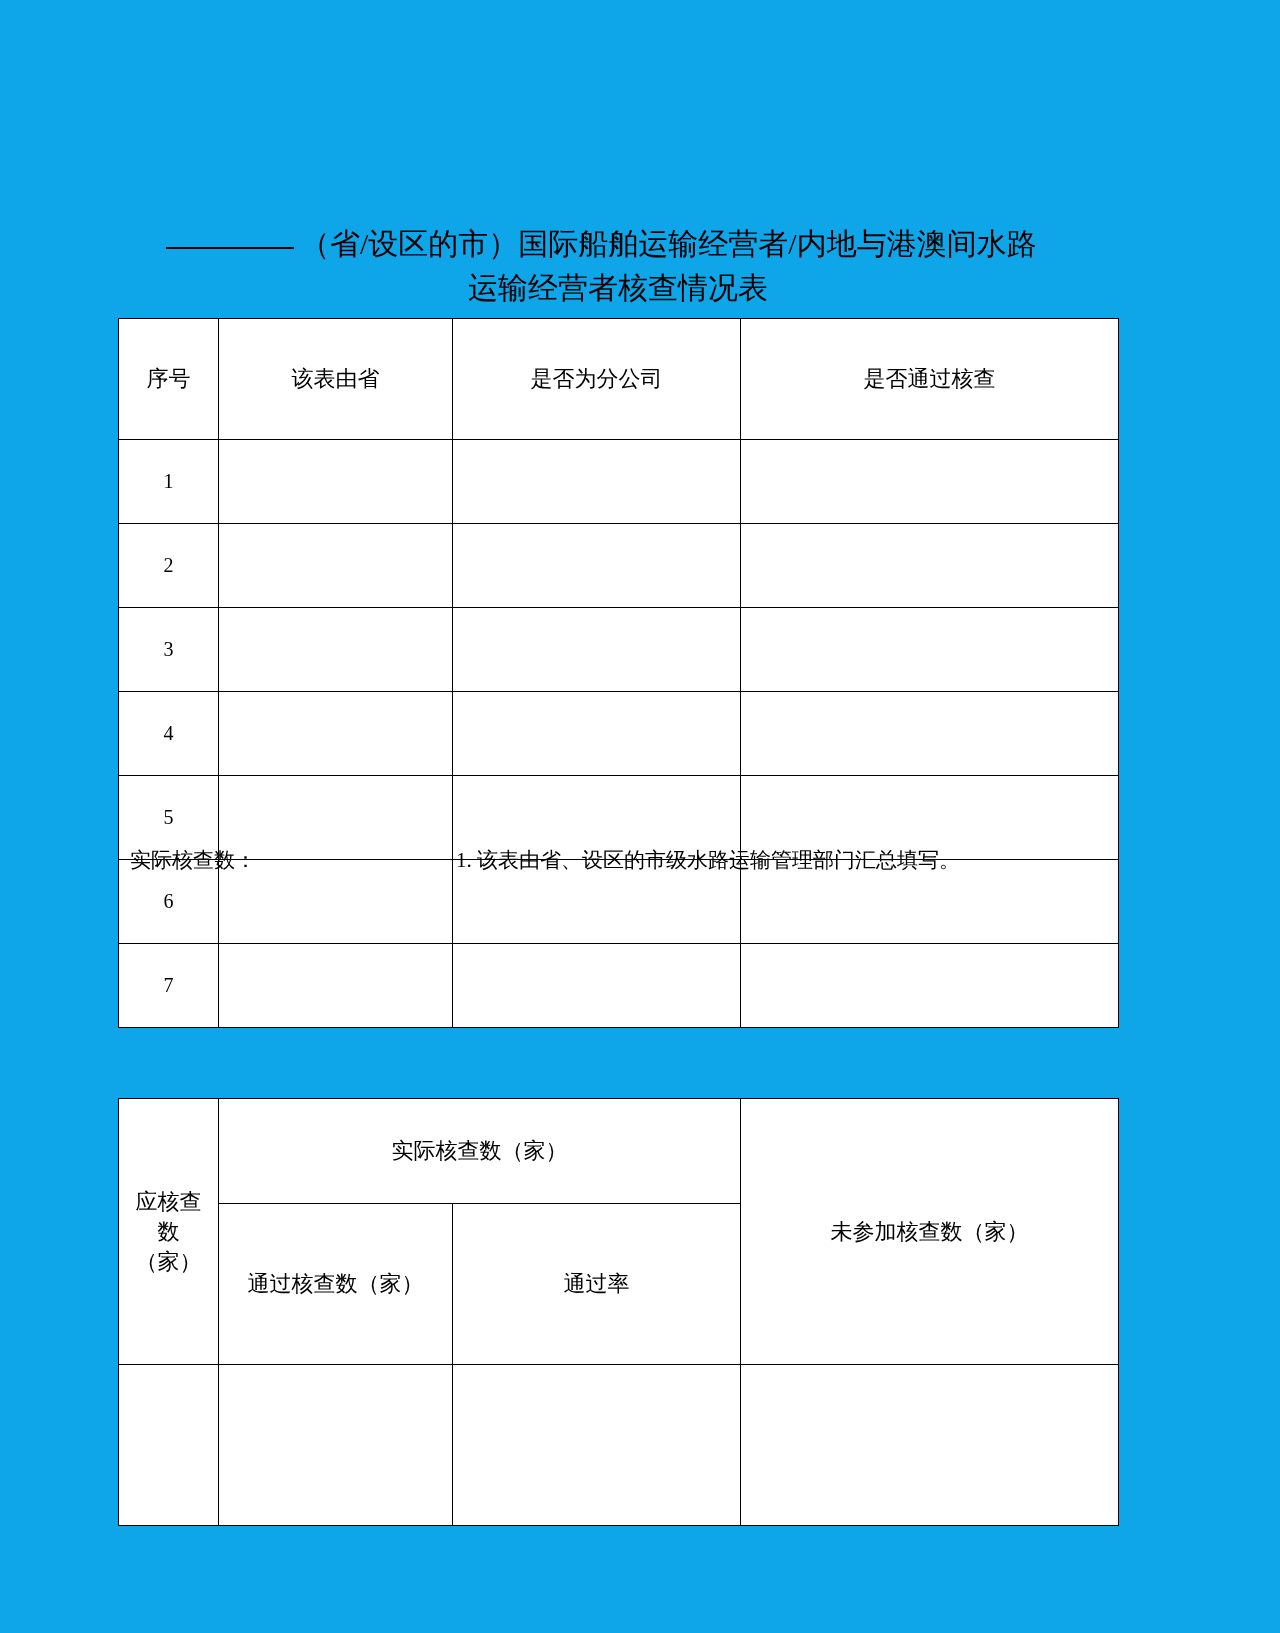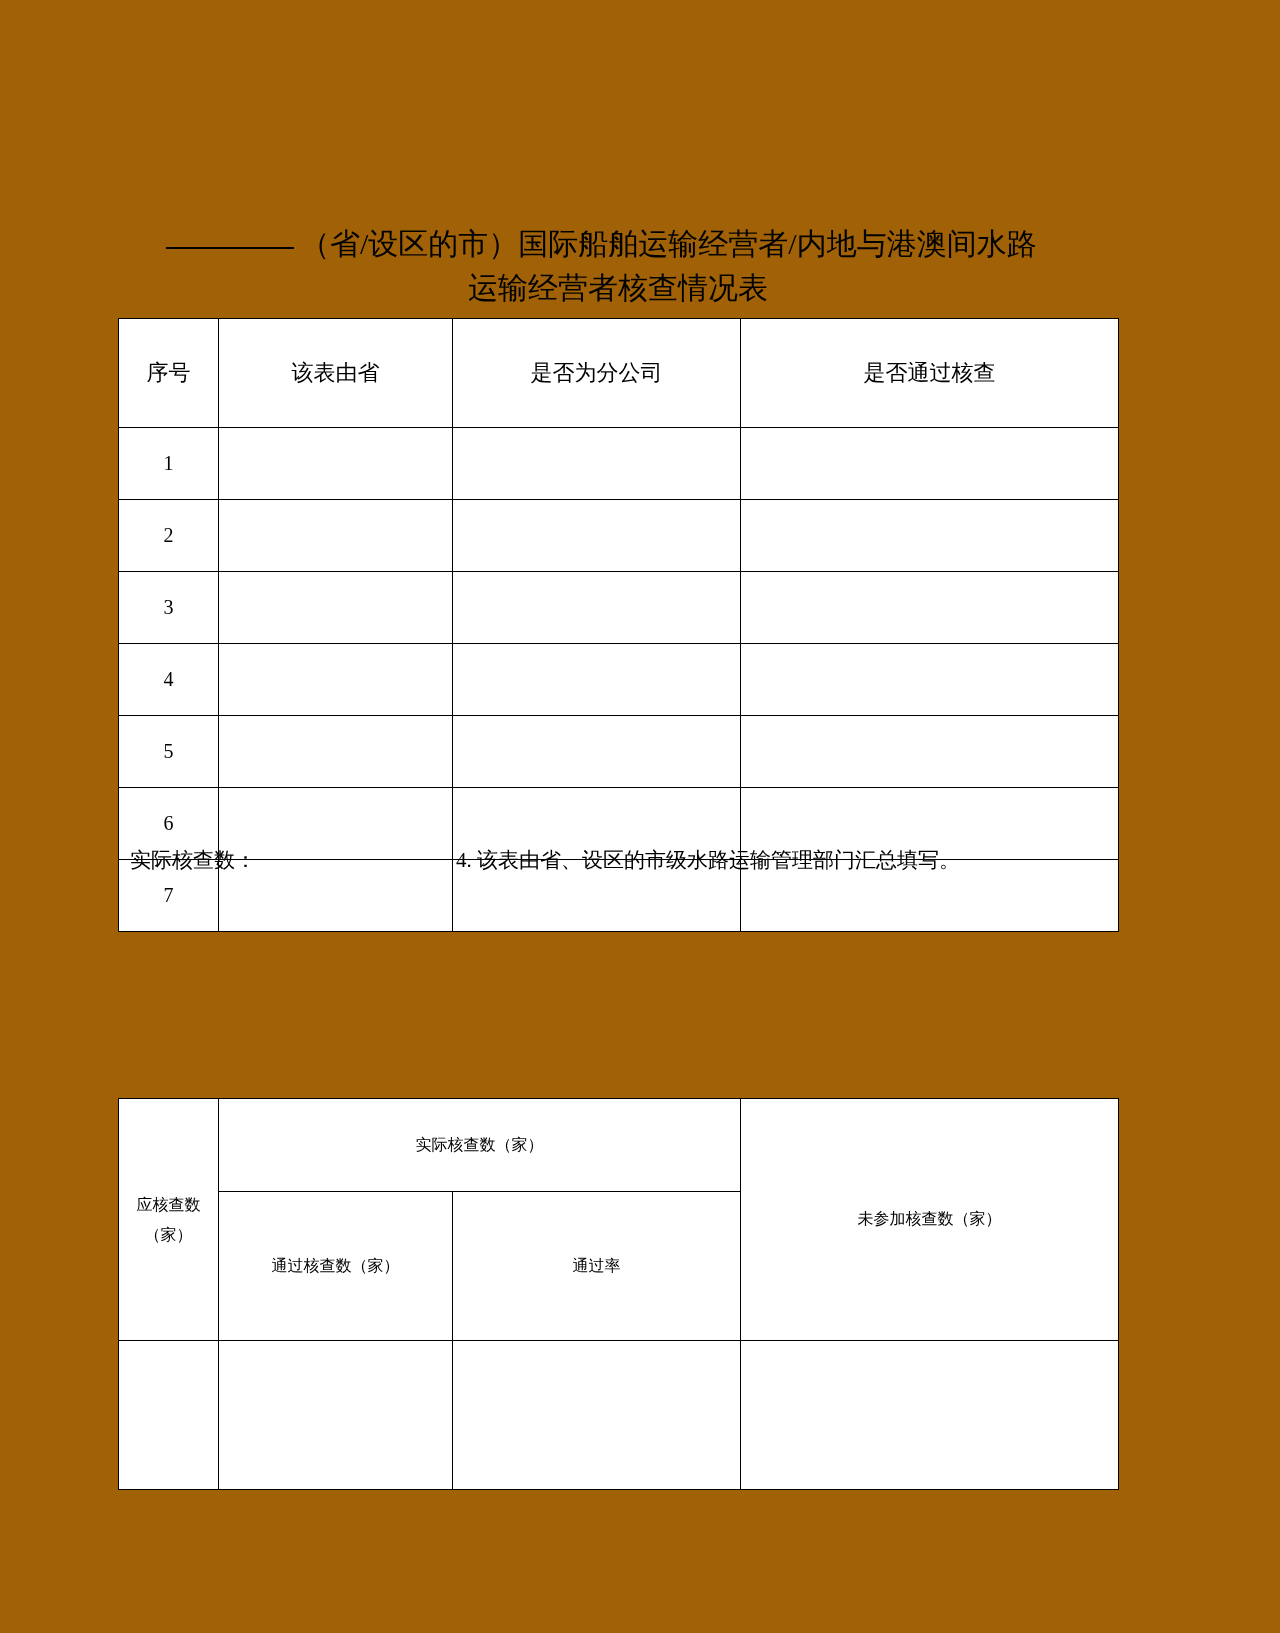--- a/index.html
+++ b/index.html
@@ -15,21 +15,21 @@
     color: #000000;
     overflow: hidden;
   }
 
   .page {
     position: absolute;
     left: 0;
     top: 0;
     width: 1280px;
     height: 1633px;
-    background: #a16207;
+    background: #0ea5e9;
   }
 
   
   .section-one {
     position: absolute;
     left: 0;
     top: 0;
     width: 1280px;
   }
   .section-two {
@@ -76,21 +76,21 @@
 
   
   table.grid {
     position: absolute;
     border-collapse: collapse;
     table-layout: fixed;
     background: #fff;
   }
   table.grid td, table.grid th {
     border: 1.6px solid #000;
-    padding: 10px;
+    padding: 16px;
     margin: 0;
     text-align: center;
     vertical-align: middle;
     font-weight: 400;
     font-size: 21px;
     font-family: "Liberation Serif", "DejaVu Serif", serif;
     color: #000;
   }
 
   
@@ -117,21 +117,21 @@
     font-size: 20px;
   }
 
   
   #table-two {
     left: 118px;
     top: 1098px;
     width: 1000px;
   }
   #table-two td {
-    font-size: 16px;
+    font-size: 22px;
   }
   #table-two .c1 { width: 100px; }
   #table-two .c2 { width: 234px; }
   #table-two .c3 { width: 288px; }
   #table-two .c4 { width: 378px; }
 
   #table-two .hdr-actual { height: 72px; }
   #table-two .hdr-sub    { height: 128px; }
   #table-two .body-row   { height: 128px; }
 
@@ -231,21 +231,21 @@
           <td class="rownum">7</td>
           <td></td>
           <td></td>
           <td></td>
         </tr>
       </tbody>
     </table>
 
     <div class="notes">
       <span class="notes-label">实际核查数：</span>
-      <span class="notes-item">4. 该表由省、设区的市级水路运输管理部门汇总填写。</span>
+      <span class="notes-item">1. 该表由省、设区的市级水路运输管理部门汇总填写。</span>
     </div>
 
   </div>
 
   <div class="section-two">
 
     <div class="doc-title title-2">
     </div>
 
     <table class="grid" id="table-two">

